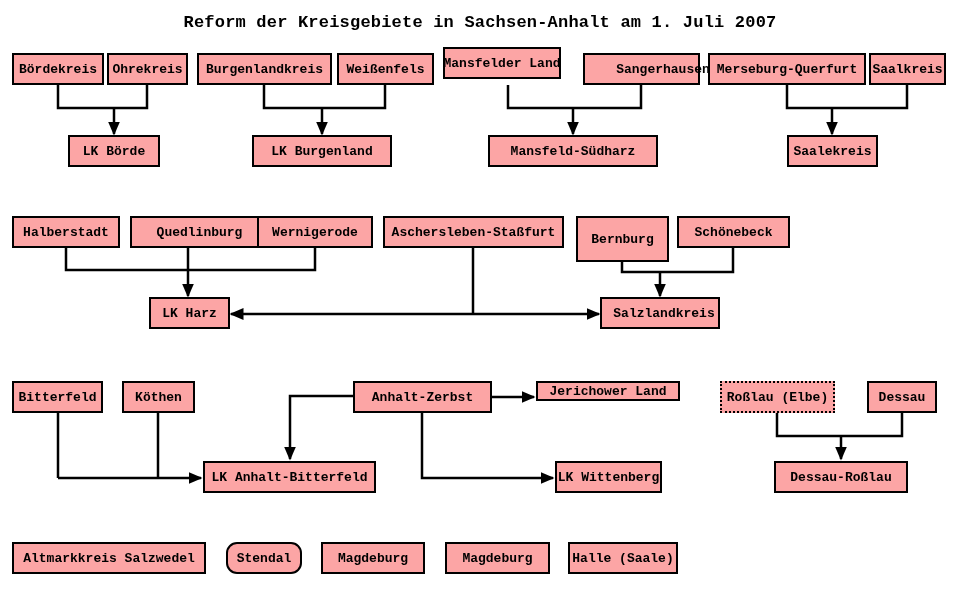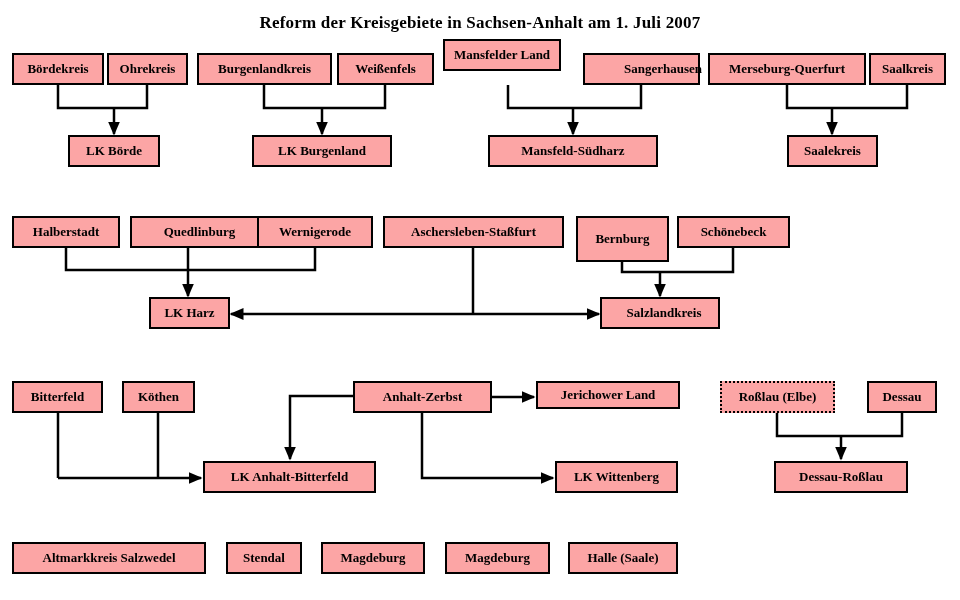--- a/index.html
+++ b/index.html
@@ -5,21 +5,21 @@
   html, body {
     margin: 0;
     padding: 0;
     background: #ffffff;
   }
   #canvas {
     position: relative;
     width: 960px;
     height: 600px;
     background: #ffffff;
-    font-family: Liberation Serif, serif;
+    font-family: Liberation Mono, monospace;
     overflow: hidden;
   }
   #diagram-title {
     position: absolute;
     top: 13px;
     left: 0;
     width: 960px;
     text-align: center;
     font-size: 17px;
     font-weight: bold;
@@ -92,44 +92,44 @@
         <polyline points="777,413 777,436 902,436 902,413"></polyline>
         <polyline points="841,436 841,459" marker-end="url(#arrow)"></polyline>
       </g>
   </svg>
 
   <div id="nodes">
       <div class="node" style="left: 12px; top: 53px; width: 92px; height: 32px;">Bördekreis</div>
       <div class="node" style="left: 107px; top: 53px; width: 81px; height: 32px;">Ohrekreis</div>
       <div class="node" style="left: 197px; top: 53px; width: 135px; height: 32px;">Burgenlandkreis</div>
       <div class="node" style="left: 337px; top: 53px; width: 97px; height: 32px;">Weißenfels</div>
-      <div class="node" style="left: 443px; top: 39px; width: 118px; height: 32px;">Mansfelder Land</div>
+      <div class="node" style="left: 443px; top: 47px; width: 118px; height: 32px;">Mansfelder Land</div>
       <div class="node" style="left: 583px; top: 53px; width: 117px; height: 32px; padding-left: 43px;">Sangerhausen</div>
       <div class="node" style="left: 708px; top: 53px; width: 158px; height: 32px;">Merseburg-Querfurt</div>
       <div class="node" style="left: 869px; top: 53px; width: 77px; height: 32px;">Saalkreis</div>
       <div class="node" style="left: 68px; top: 135px; width: 92px; height: 32px;">LK Börde</div>
       <div class="node" style="left: 252px; top: 135px; width: 140px; height: 32px;">LK Burgenland</div>
       <div class="node" style="left: 488px; top: 135px; width: 170px; height: 32px;">Mansfeld-Südharz</div>
       <div class="node" style="left: 787px; top: 135px; width: 91px; height: 32px;">Saalekreis</div>
       <div class="node" style="left: 12px; top: 216px; width: 108px; height: 32px;">Halberstadt</div>
       <div class="node" style="left: 130px; top: 216px; width: 139px; height: 32px;">Quedlinburg</div>
       <div class="node" style="left: 257px; top: 216px; width: 116px; height: 32px;">Wernigerode</div>
       <div class="node" style="left: 383px; top: 216px; width: 181px; height: 32px;">Aschersleben-Staßfurt</div>
       <div class="node" style="left: 576px; top: 216px; width: 93px; height: 46px;">Bernburg</div>
       <div class="node" style="left: 677px; top: 216px; width: 113px; height: 32px;">Schönebeck</div>
       <div class="node" style="left: 149px; top: 297px; width: 81px; height: 32px;">LK Harz</div>
       <div class="node" style="left: 600px; top: 297px; width: 120px; height: 32px; padding-left: 8px;">Salzlandkreis</div>
       <div class="node" style="left: 12px; top: 381px; width: 91px; height: 32px;">Bitterfeld</div>
       <div class="node" style="left: 122px; top: 381px; width: 73px; height: 32px;">Köthen</div>
       <div class="node" style="left: 353px; top: 381px; width: 139px; height: 32px; text-align: right;">Anhalt-Zerbst</div>
-      <div class="node" style="left: 536px; top: 381px; width: 144px; height: 28px;">Jerichower Land</div>
+      <div class="node" style="left: 536px; top: 381px; width: 144px; height: 20px;">Jerichower Land</div>
       <div class="node dotted" style="left: 720px; top: 381px; width: 115px; height: 32px;">Roßlau (Elbe)</div>
       <div class="node" style="left: 867px; top: 381px; width: 70px; height: 32px;">Dessau</div>
       <div class="node" style="left: 203px; top: 461px; width: 173px; height: 32px;">LK Anhalt-Bitterfeld</div>
-      <div class="node" style="left: 555px; top: 461px; width: 123px; height: 32px;">LK Wittenberg</div>
+      <div class="node" style="left: 555px; top: 461px; width: 107px; height: 32px;">LK Wittenberg</div>
       <div class="node" style="left: 774px; top: 461px; width: 134px; height: 32px;">Dessau-Roßlau</div>
       <div class="node" style="left: 12px; top: 542px; width: 194px; height: 32px;">Altmarkkreis Salzwedel</div>
-      <div class="node" style="left: 226px; top: 542px; width: 76px; height: 32px;">Stendal</div>
+      <div class="node" style="left: 226px; top: 542px; width: 76px; height: 32px; border-radius: 11px;">Stendal</div>
       <div class="node" style="left: 321px; top: 542px; width: 104px; height: 32px;">Magdeburg</div>
       <div class="node" style="left: 445px; top: 542px; width: 105px; height: 32px;">Magdeburg</div>
       <div class="node" style="left: 568px; top: 542px; width: 110px; height: 32px;">Halle (Saale)</div>
     </div>
 </div>
 
 </body></html>

